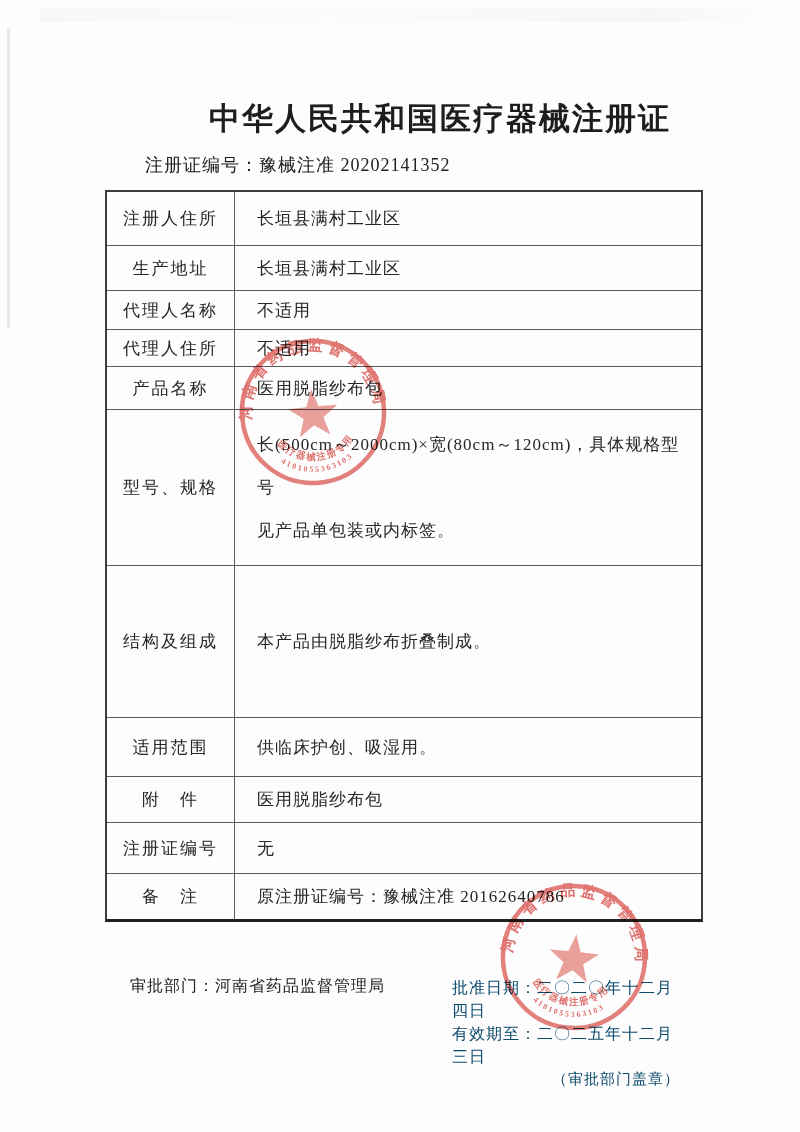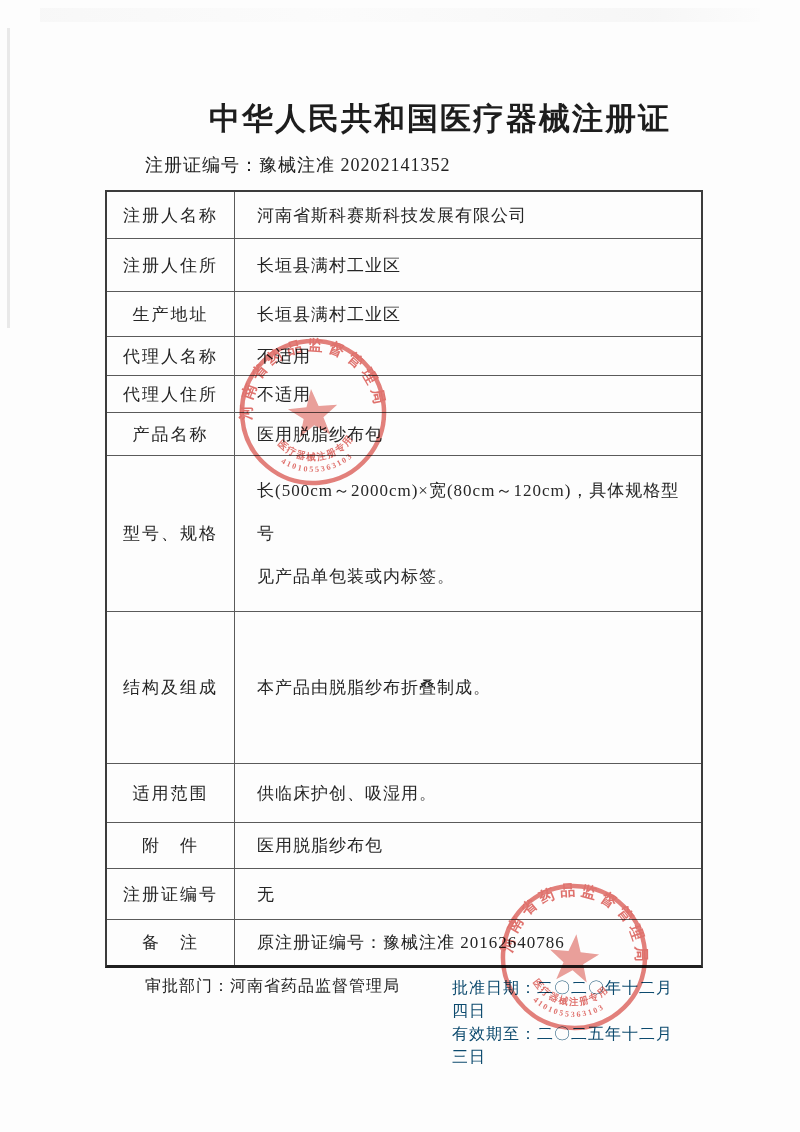--- a/index.html
+++ b/index.html
@@ -28,43 +28,39 @@
     display:flex;align-items:center;justify-content:center;
     font-size:17px;letter-spacing:2px;color:#262626;text-align:center;
   }
   .cell-value{
     flex:1;box-sizing:border-box;display:flex;flex-direction:column;justify-content:center;
     padding:0 14px 0 22px;font-size:17px;letter-spacing:1px;color:#262626;
   }
   .r1{height:46px}.r2{height:53px}.r3{height:45px}.r4{height:39px}.r5{height:37px}.r6{height:43px}
   .r7{height:156px}.r8{height:152px}.r9{height:59px}.r10{height:46px}.r11{height:51px}.r12{height:46px}
   .r7 .cell-value{line-height:43px;}
-  .footer-left{position:absolute;left:145px;top:976px;font-size:16px;letter-spacing:1px;color:#222;}
+  .footer-left{position:absolute;left:130px;top:976px;font-size:16px;letter-spacing:1px;color:#222;}
   .footer-right{position:absolute;left:452px;top:976px;width:228px;font-size:16px;letter-spacing:1px;color:#0c4a6e;line-height:23px;}
   .footer-right .seal-note{text-align:right;font-size:15px;}
   .stamp{position:absolute;width:170px;height:170px;mix-blend-mode:multiply;opacity:.88;}
   .stamp-1{left:228px;top:327px;transform:rotate(-5deg);}
   .stamp-2{left:489px;top:872px;transform:rotate(6deg);}
   .stamp text{font-family:"Liberation Serif","DejaVu Serif",serif;font-weight:bold;}
 </style>
 </head>
 <body>
 
 <div class="page-shade-top"></div>
 <div class="scan-line"></div>
 
 <div class="title">中华人民共和国医疗器械注册证</div>
 
 <div class="cert-line"><span>注册证编号：</span><span>豫械注准 20202141352</span></div>
 
 <div class="reg-table">
-  <div class="row r1">
-    <div class="cell-label">注册人名称</div>
-    <div class="cell-value">河南省斯科赛斯科技发展有限公司</div>
-  </div>
   <div class="row r2">
     <div class="cell-label">注册人住所</div>
     <div class="cell-value">长垣县满村工业区</div>
   </div>
   <div class="row r3">
     <div class="cell-label">生产地址</div>
     <div class="cell-value">长垣县满村工业区</div>
   </div>
   <div class="row r4">
     <div class="cell-label">代理人名称</div>
@@ -105,20 +101,21 @@
     <div class="cell-label">备　注</div>
     <div class="cell-value">原注册证编号：豫械注准 20162640786</div>
   </div>
 </div>
 
 <div class="footer-left"><span>审批部门：</span><span>河南省药品监督管理局</span></div>
 
 <div class="footer-right">
   <div><span>批准日期：</span><span>二〇二〇年十二月四日</span></div>
   <div><span>有效期至：</span><span>二〇二五年十二月三日</span></div>
+  <div class="seal-note">（审批部门盖章）</div>
 </div>
 
 <svg class="stamp stamp-1" viewBox="0 0 170 170">
   <defs>
     <path id="arcTop1" d="M 26.7,106.2 A 62,62 0 1 1 143.3,106.2"></path>
     <path id="arcSub1" d="M 48.2,115.9 A 48,48 0 0 0 121.8,115.9"></path>
     <path id="arcSer1" d="M 35.9,119.4 A 60,60 0 0 0 134.1,119.4"></path>
   </defs>
   <circle cx="85" cy="85" r="71" fill="none" stroke="#dd5f5a" stroke-width="4.5" opacity="0.9"></circle>
   <polygon points="85,62 91.1,79.6 109.7,80 94.9,91.2 100.3,109 85,98.4 69.7,109 75.1,91.2 60.3,80 78.9,79.6" fill="#e47f78" opacity="0.85"></polygon>

